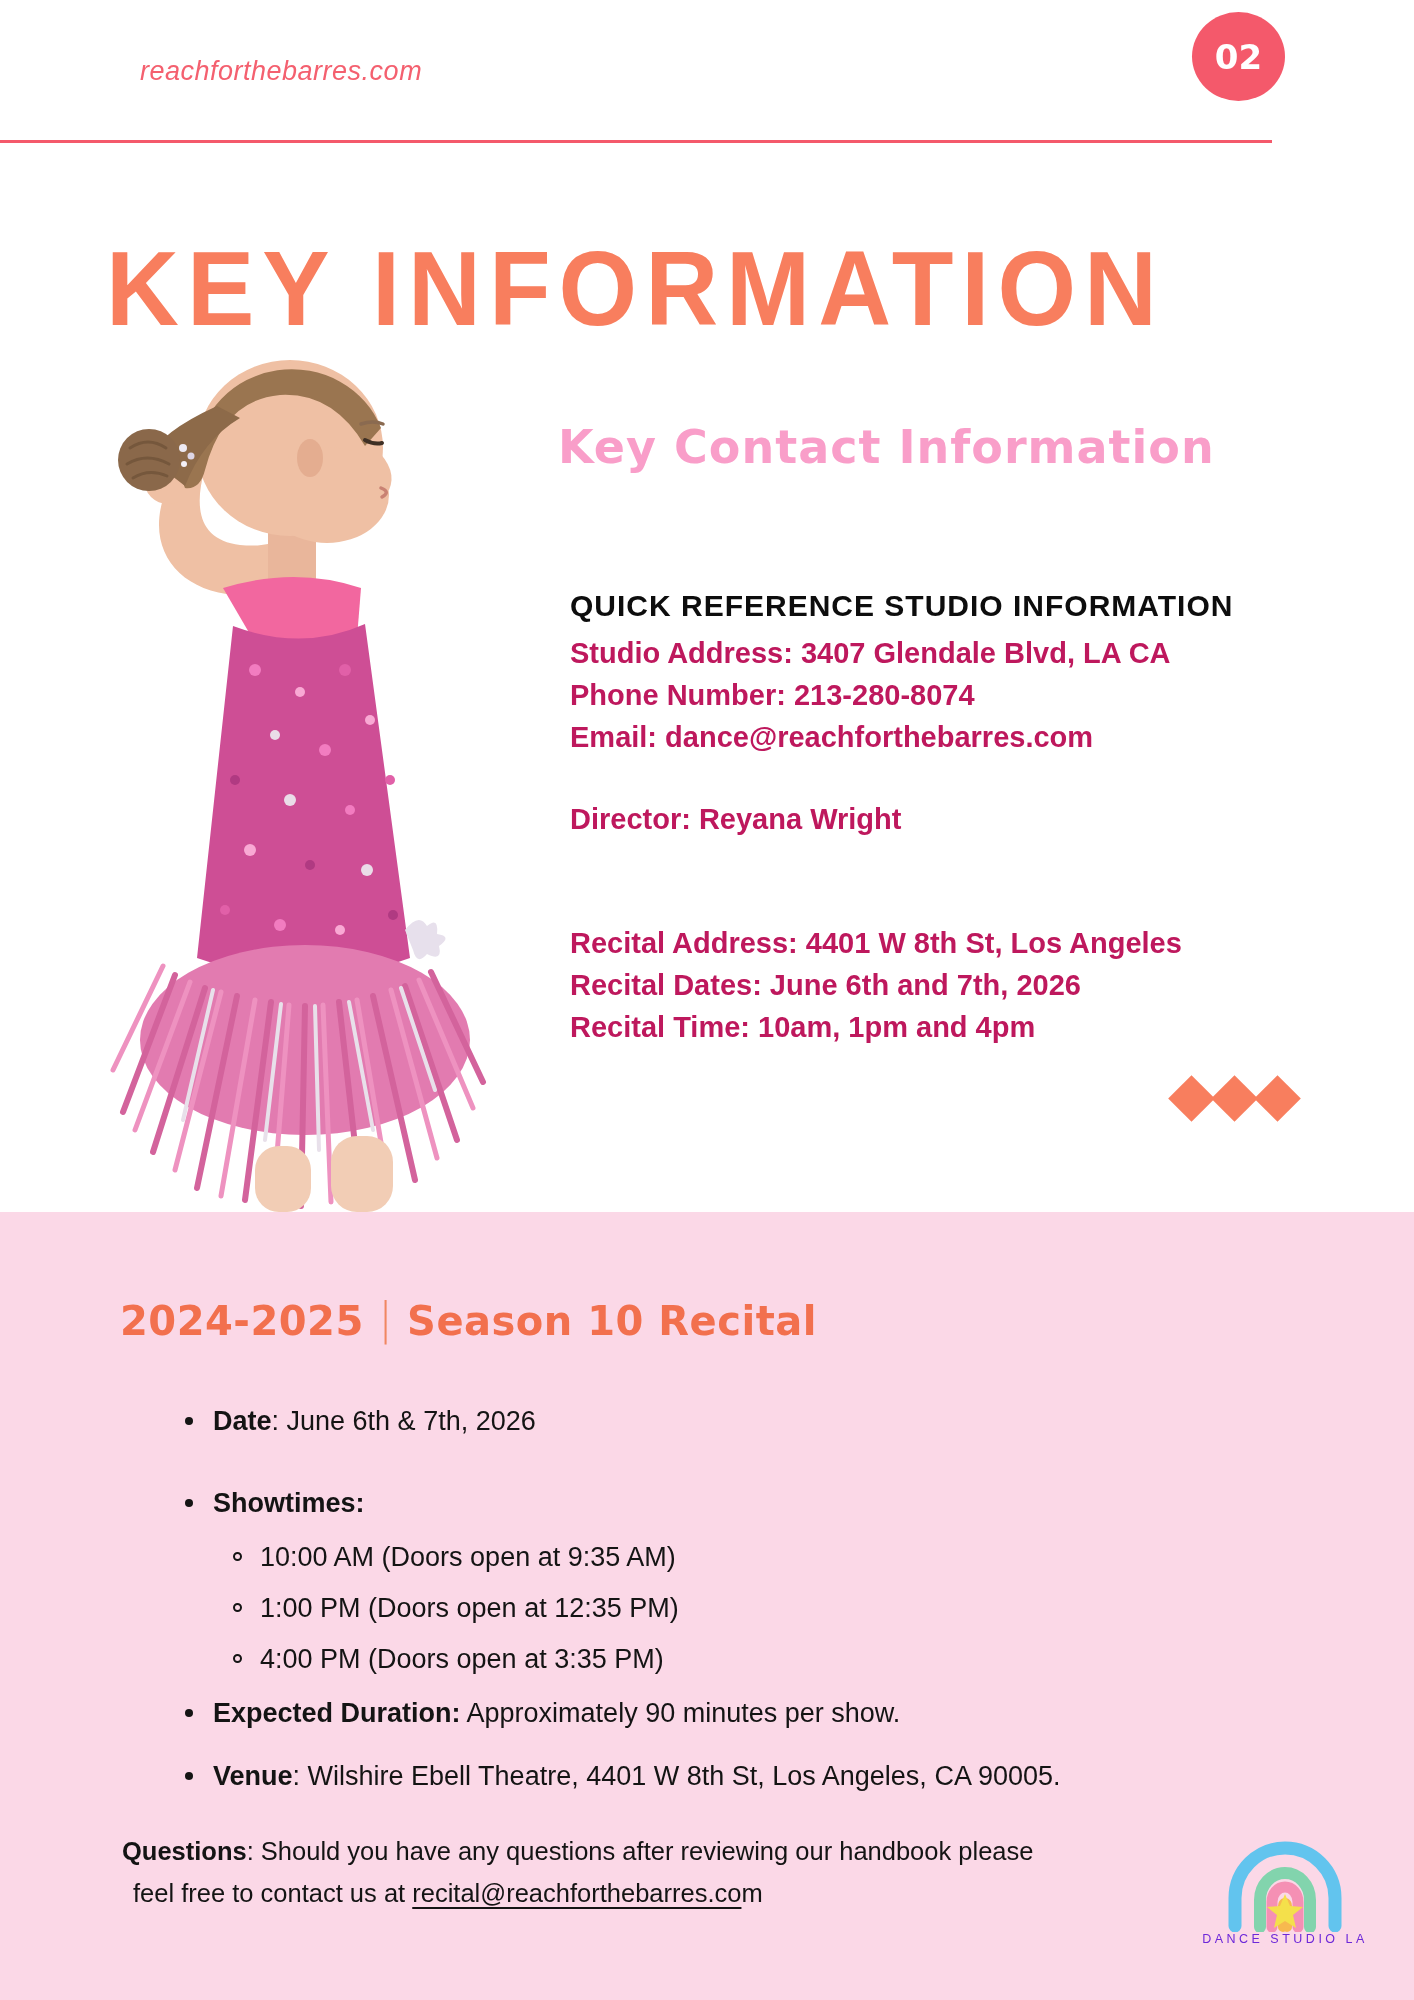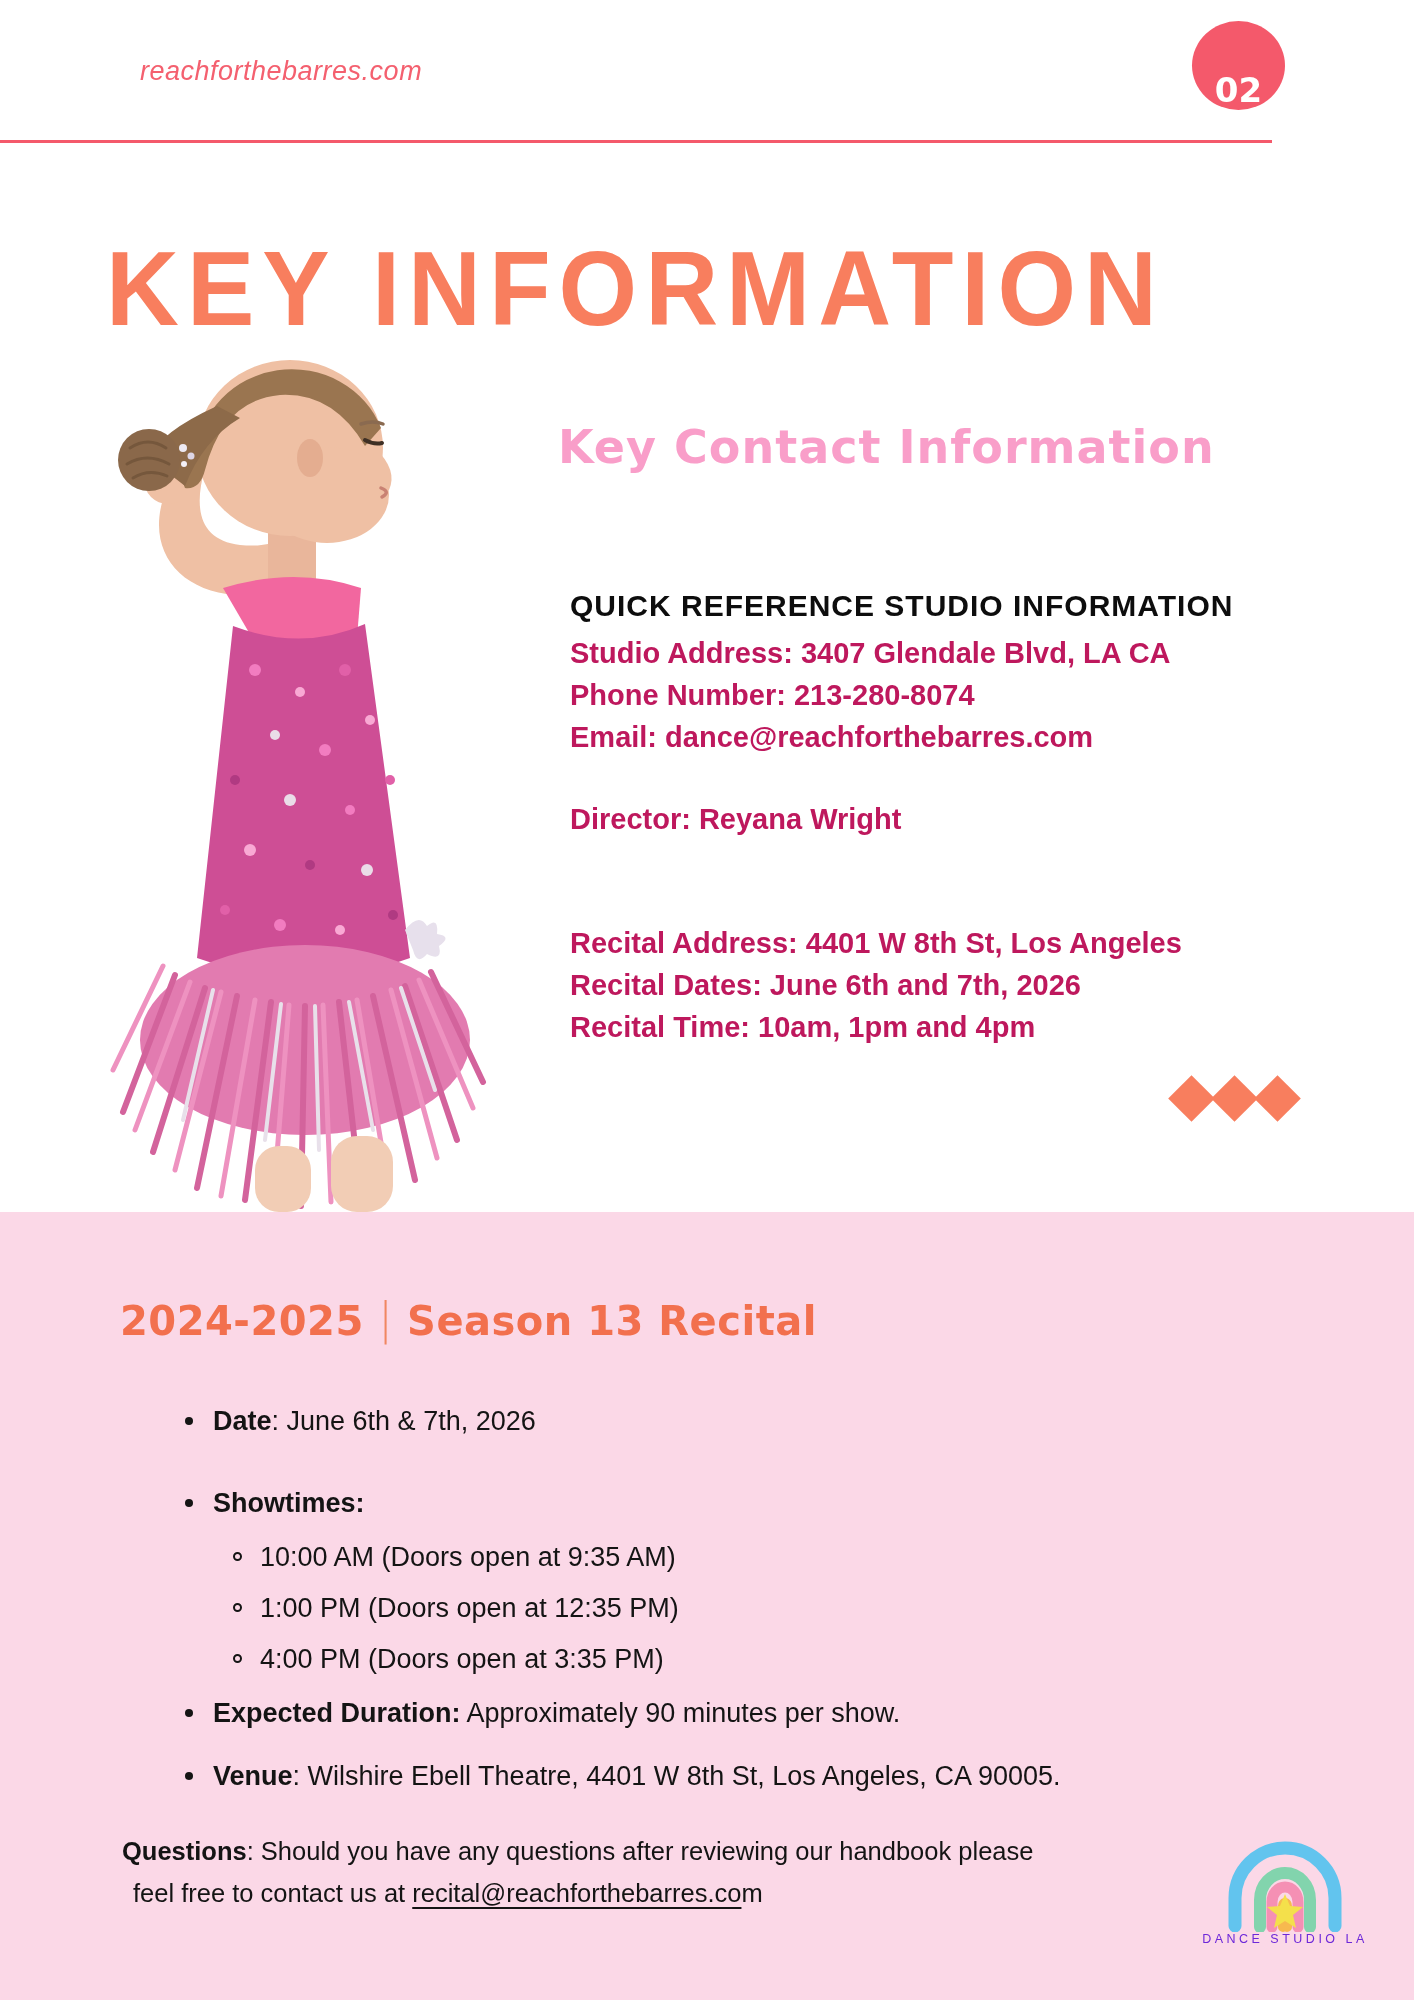--- a/index.html
+++ b/index.html
@@ -11,24 +11,24 @@
     color:#111;
     overflow:hidden;
   }
   
   .brand {
     position:absolute; left:140px; top:56px;
     font-size:27px; font-style:italic; color:#F4606F;
     letter-spacing:0.5px;
   }
   .page-badge {
-    position:absolute; left:1192px; top:21px;
+    position:absolute; left:1192px; top:12px;
     width:93px; height:89px; border-radius:50%;
     background:#F4596B; color:#fff;
-    display:flex; align-items:flex-end; justify-content:center;
+    display:flex; align-items:center; justify-content:center;
     font-family:"DejaVu Sans", sans-serif;
     font-weight:bold; font-size:34px;
   }
   .header-rule {
     position:absolute; left:0; top:140px;
     width:1272px; height:3px; background:#F4596B;
   }
   
   .page-title {
     position:absolute; left:106px; top:232px;
@@ -210,21 +210,21 @@
 
 <div class="diamonds">
   <div class="diamond"></div>
   <div class="diamond"></div>
   <div class="diamond"></div>
 </div>
 
 <div class="pink">
 
   <div class="season-heading">
-    <span>2024-2025</span><span class="season-sep">|</span><span>Season 13 Recital</span>
+    <span>2024-2025</span><span class="season-sep">|</span><span>Season 10 Recital</span>
   </div>
 
   <div class="row r-date">
     <span class="dot"></span><span class="b-label">Date</span><span>: June 6th &amp; 7th, 2026</span>
   </div>
 
   <div class="row r-show">
     <span class="dot"></span><span class="b-label">Showtimes:</span>
   </div>
   <div class="row r-sub1">

